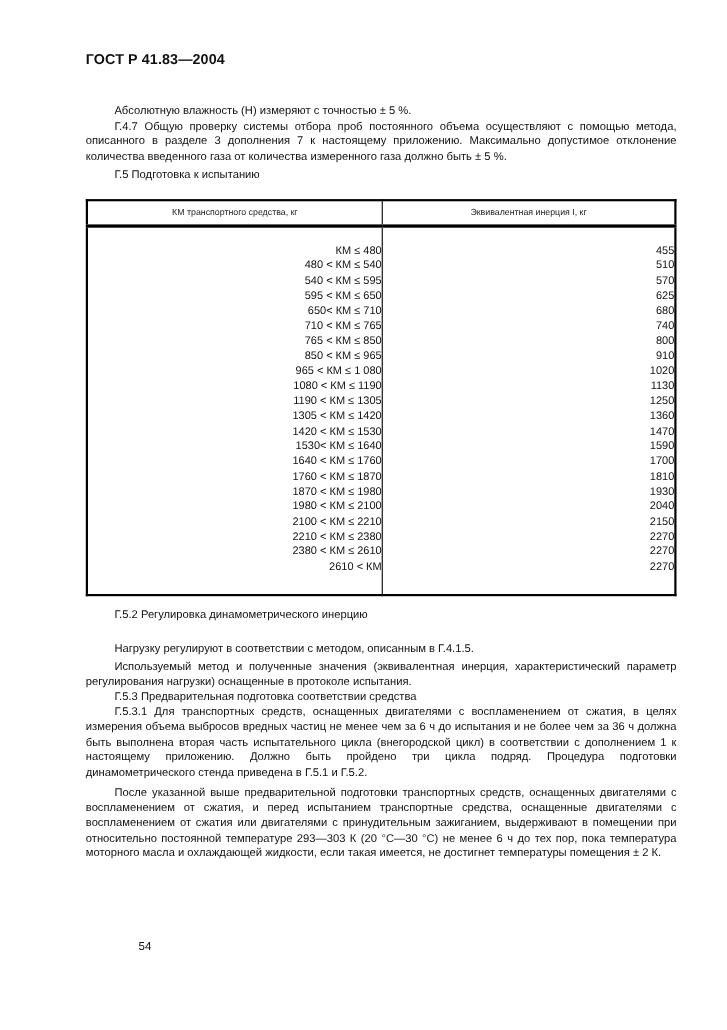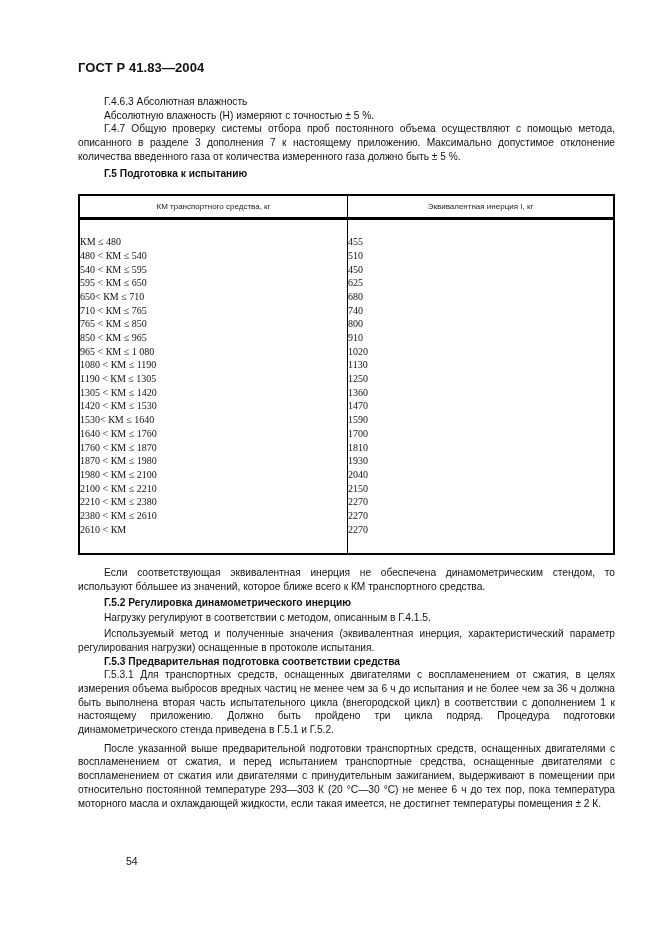--- a/index.html
+++ b/index.html
@@ -1,53 +1,52 @@
 <!DOCTYPE html>
 <html><head>
 <meta charset="utf-8">
 <style>
   html, body { margin: 0; padding: 0; background: #ffffff; }
   body {
     width: 661px; height: 936px; position: relative; overflow: hidden;
     font-family: "Liberation Sans", sans-serif; color: #111;
   }
   .page-header {
-    position: absolute; left: 78px; top: 60px;
+    position: absolute; left: 78px; top: 46px;
     font-weight: bold; font-size: 13px; letter-spacing: 0.1px;
   }
   .content {
     position: absolute; left: 78px; top: 95px; width: 537px;
     font-size: 10.2px; line-height: 13.7px;
   }
   .p { margin: 0; text-align: justify; text-indent: 26px; }
-  .p.bold { font-weight: bold; }
+  .p.bold { font-weight: normal; }
   .table-wrap { margin-top: 14px; }
   table.inertia {
     width: 537px; border-collapse: collapse;
     border: 2px solid #000; font-size: 10px;
   }
   table.inertia th {
     font-weight: normal; font-size: 8px; color: #222;
     height: 21px; border-bottom: 3px solid #000; padding: 0;
   }
   table.inertia th.col1, table.inertia td.col1 { width: 267px; border-right: 1.5px solid #000; }
-  table.inertia td { text-align: left; vertical-align: top; padding: 0; font-family: Liberation Serif, serif; }
+  table.inertia td { text-align: right; vertical-align: top; padding: 0; }
   .cell-list { padding-top: 15px; padding-bottom: 17px; }
   .cell-list div { height: 13.7px; line-height: 13.7px; }
   .after-table { margin-top: 11px; }
   .page-number { position: absolute; left: 78px; top: 855px; font-size: 10.5px; padding-left: 48px; }
 </style>
 </head>
 <body>
 
 <div class="page-header">ГОСТ Р 41.83—2004</div>
 
 <div class="content">
   <div id="before">
-    <p class="p">Г.4.6.3 Абсолютная влажность</p>
     <p class="p">Абсолютную влажность (H) измеряют с точностью ± 5 %.</p>
     <p class="p">Г.4.7 Общую проверку системы отбора проб постоянного объема осуществляют с помощью метода, описанного в разделе 3 дополнения 7 к настоящему приложению. Максимально допустимое отклонение количества введенного газа от количества измеренного газа должно быть ± 5 %.</p>
     <p class="p bold" style="margin-top:3px">Г.5 Подготовка к испытанию</p>
   </div>
 
   <div class="table-wrap">
     <table class="inertia">
       <thead>
         <tr>
           <th class="col1">КМ транспортного средства, кг</th>
@@ -79,21 +78,21 @@
                 <div>2100 &lt; КМ ≤  2210</div>
                 <div>2210 &lt; КМ ≤  2380</div>
                 <div>2380 &lt; КМ ≤  2610</div>
                 <div>2610 &lt; КМ</div>
               </div>
           </td>
           <td>
             <div class="cell-list" id="col-inertia">
                 <div>455</div>
                 <div>510</div>
-                <div>450</div>
+                <div>570</div>
                 <div>625</div>
                 <div>680</div>
                 <div>740</div>
                 <div>800</div>
                 <div>910</div>
                 <div>1020</div>
                 <div>1130</div>
                 <div>1250</div>
                 <div>1360</div>
                 <div>1470</div>
@@ -107,23 +106,22 @@
                 <div>2270</div>
                 <div>2270</div>
               </div>
           </td>
         </tr>
       </tbody>
     </table>
   </div>
 
   <div class="after-table">
-    <p class="p">Если соответствующая эквивалентная инерция не обеспечена динамометрическим стендом, то используют бóльшее из значений, которое ближе всего к КМ транспортного средства.</p>
     <p class="p bold" style="margin-top:2px">Г.5.2 Регулировка динамометрического инерцию</p>
-    <p class="p" style="margin-top:2px">Нагрузку регулируют в соответствии с методом, описанным в Г.4.1.5.</p>
+    <p class="p" style="margin-top:18px">Нагрузку регулируют в соответствии с методом, описанным в Г.4.1.5.</p>
     <p class="p" style="margin-top:2px">Используемый метод и полученные значения (эквивалентная инерция, характеристический параметр регулирования нагрузки) оснащенные в протоколе испытания.</p>
     <p class="p bold">Г.5.3 Предварительная подготовка соответствии средства</p>
     <p class="p">Г.5.3.1 Для транспортных средств, оснащенных двигателями с воспламенением от сжатия, в целях измерения объема выбросов вредных частиц не менее чем за 6 ч до испытания и не более чем за 36 ч должна быть выполнена вторая часть испытательного цикла (внегородской цикл) в соответствии с дополнением 1 к настоящему приложению. Должно быть пройдено три цикла подряд. Процедура подготовки динамометрического стенда приведена в Г.5.1 и Г.5.2.</p>
     <p class="p" style="margin-top:5px">После указанной выше предварительной подготовки транспортных средств, оснащенных двигателями с воспламенением от сжатия, и перед испытанием транспортные средства, оснащенные двигателями с воспламенением от сжатия или двигателями с принудительным зажиганием, выдерживают в помещении при относительно постоянной температуре 293—303 К (20 °С—30 °С) не менее 6 ч до тех пор, пока температура моторного масла и охлаждающей жидкости, если такая имеется, не достигнет температуры помещения ± 2 К.</p>
   </div>
 </div>
 
 <div class="page-number">54</div>
 
 </body></html>

